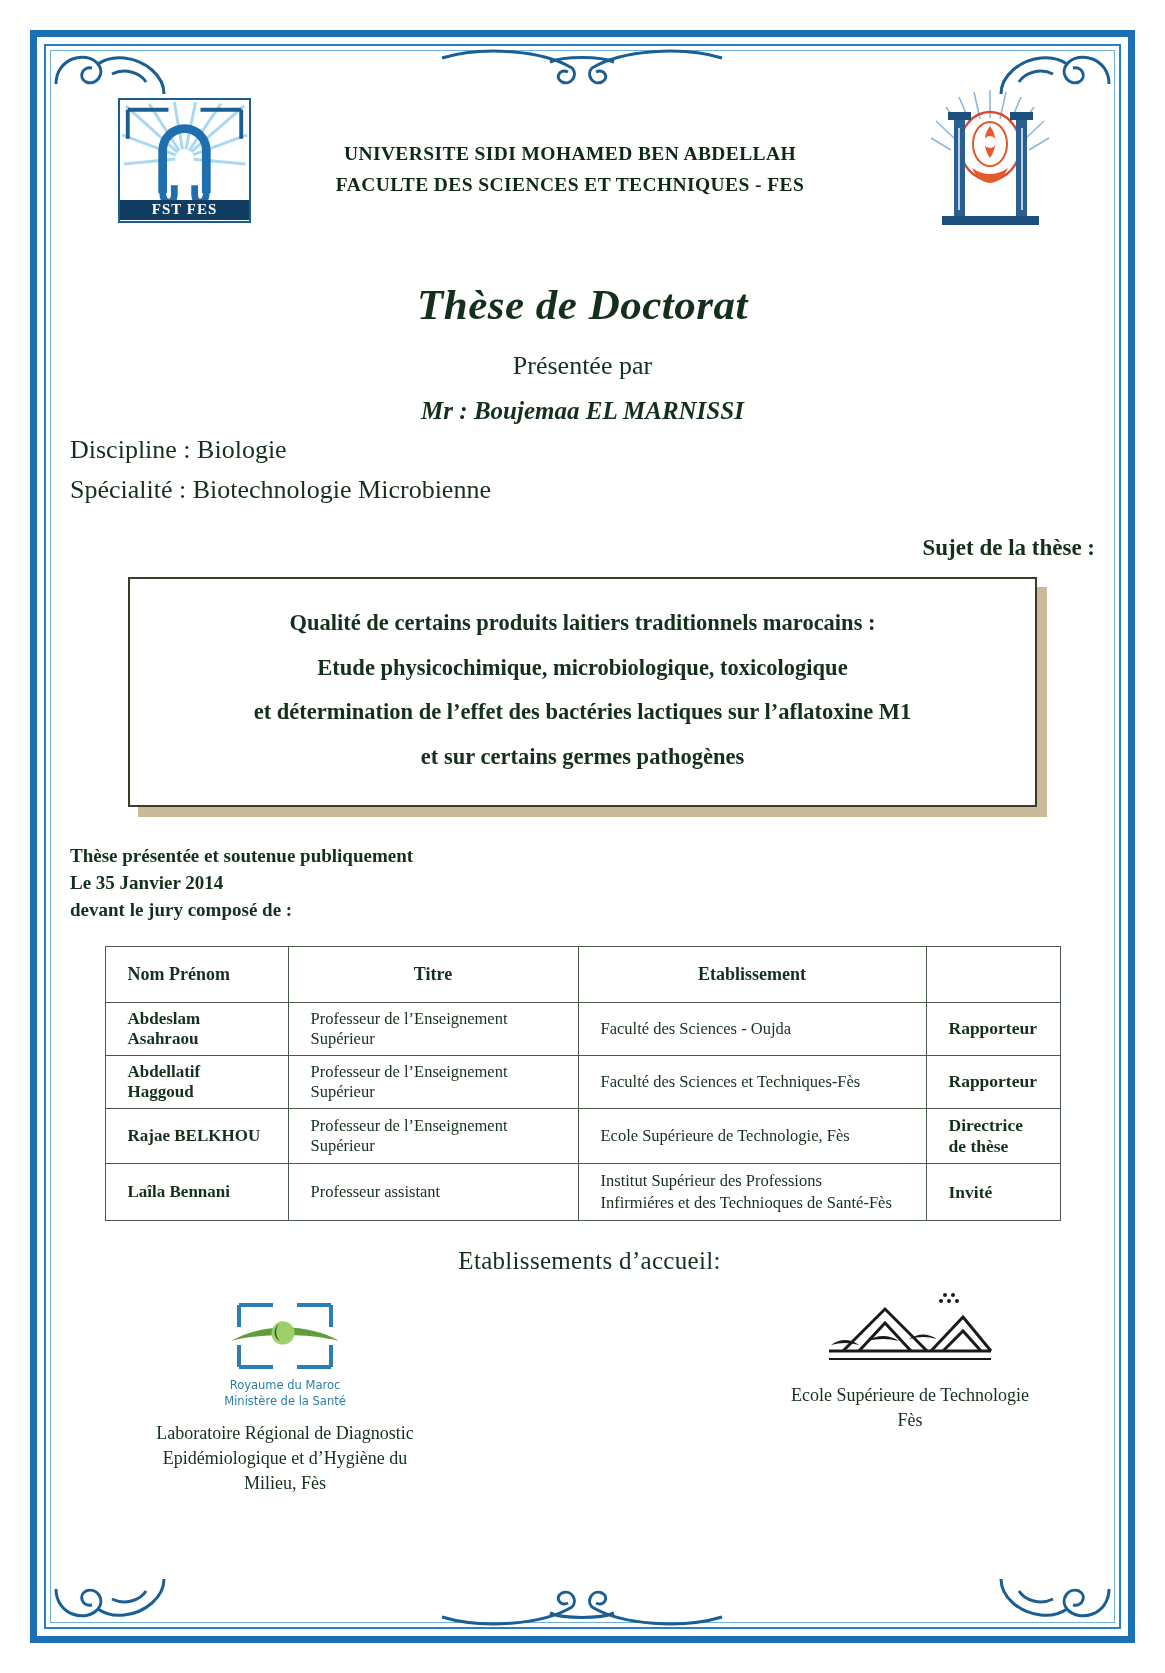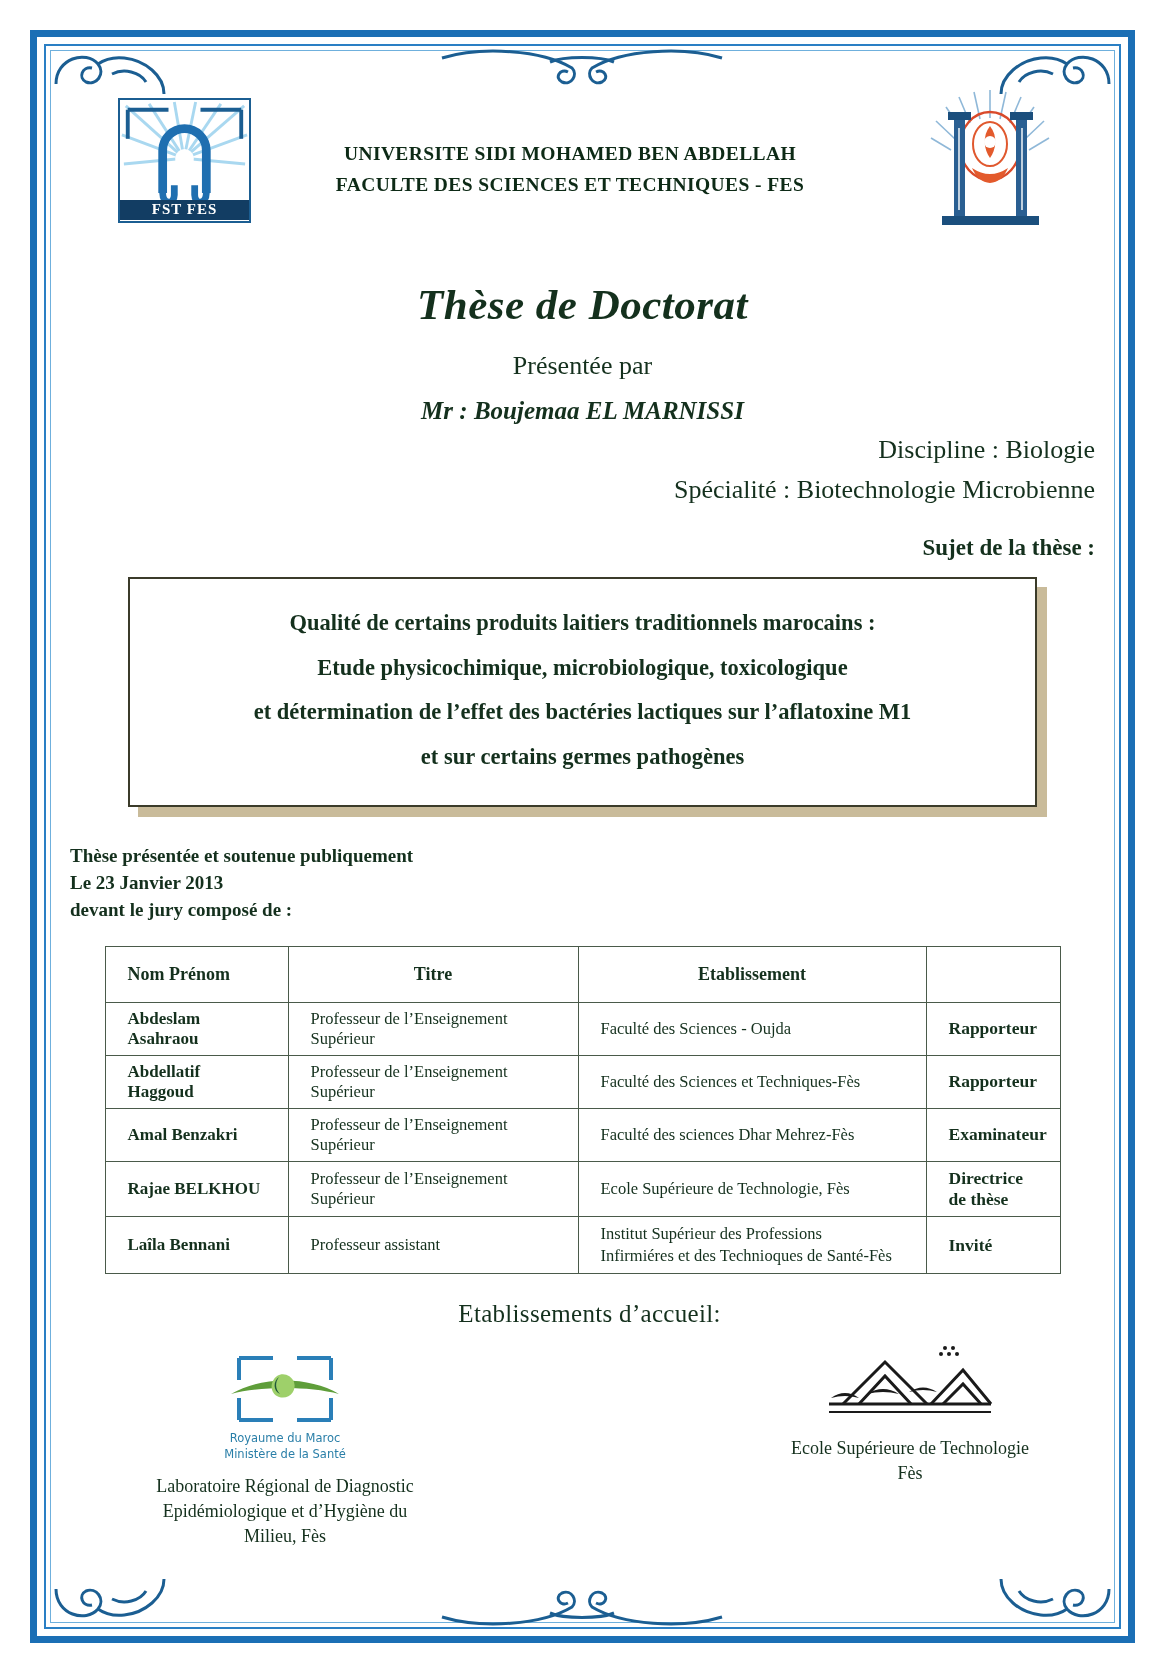--- a/index.html
+++ b/index.html
@@ -118,21 +118,21 @@
   }
   .author {
     text-align: center;
     font-size: 25px;
     font-weight: bold;
     font-style: italic;
     color: #14301d;
     margin-top: 16px;
   }
   .discipline, .speciality {
-    text-align: right;
+    text-align: left;
     font-size: 26px;
     color: #14301d;
     margin-top: 10px;
   }
   .subject-label {
     text-align: right;
     font-size: 23px;
     font-weight: bold;
     color: #14301d;
     margin-top: 30px;
@@ -390,21 +390,21 @@
       <div class="subject-box">
         <div>Qualité de certains produits laitiers traditionnels marocains :</div>
         <div>Etude physicochimique, microbiologique, toxicologique</div>
         <div>et détermination de l’effet des bactéries lactiques sur l’aflatoxine M1</div>
         <div>et sur certains germes pathogènes</div>
       </div>
     </div>
 
     <div class="defense-info">
       <div>Thèse présentée et soutenue publiquement</div>
-      <div>Le 23 Janvier 2013</div>
+      <div>Le 35 Janvier 2014</div>
       <div>devant le jury composé de :</div>
     </div>
 
     <table class="jury">
       <colgroup>
         <col style="width:183px">
           <col style="width:290px">
           <col style="width:348px">
           <col style="width:134px">
       </colgroup>
@@ -421,26 +421,20 @@
           <td class="name">Abdeslam Asahraou</td>
           <td class="title">Professeur de l’Enseignement Supérieur</td>
           <td class="estab">Faculté des Sciences - Oujda</td>
           <td class="role">Rapporteur</td>
         </tr>
         <tr>
           <td class="name">Abdellatif Haggoud</td>
           <td class="title">Professeur de l’Enseignement Supérieur</td>
           <td class="estab">Faculté des Sciences et Techniques-Fès</td>
           <td class="role">Rapporteur</td>
-        </tr>
-        <tr>
-          <td class="name">Amal Benzakri</td>
-          <td class="title">Professeur de l’Enseignement Supérieur</td>
-          <td class="estab">Faculté des sciences Dhar Mehrez-Fès</td>
-          <td class="role">Examinateur</td>
         </tr>
         <tr>
           <td class="name">Rajae BELKHOU</td>
           <td class="title">Professeur de l’Enseignement Supérieur</td>
           <td class="estab">Ecole Supérieure de Technologie, Fès</td>
           <td class="role">Directrice de thèse</td>
         </tr>
         <tr>
           <td class="name">Laîla Bennani</td>
           <td class="title">Professeur assistant</td>

